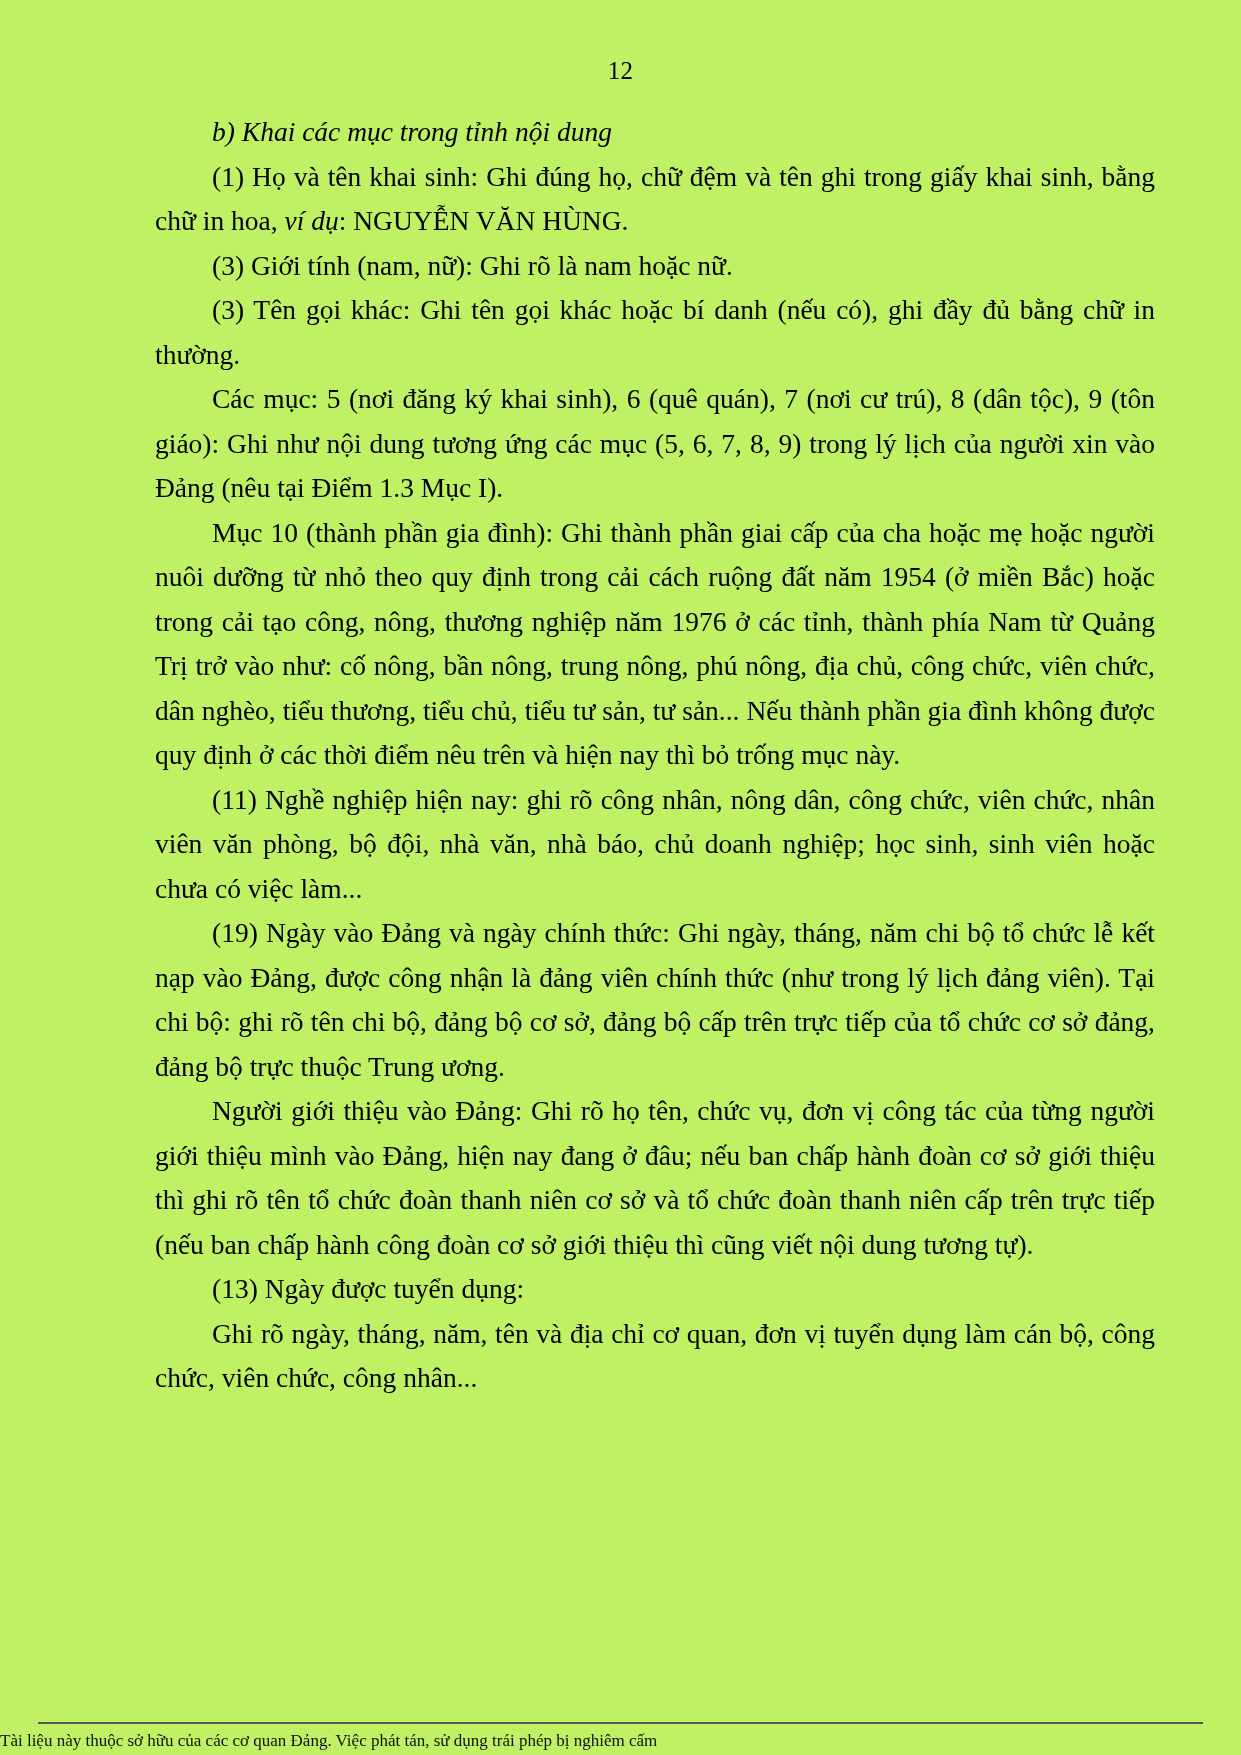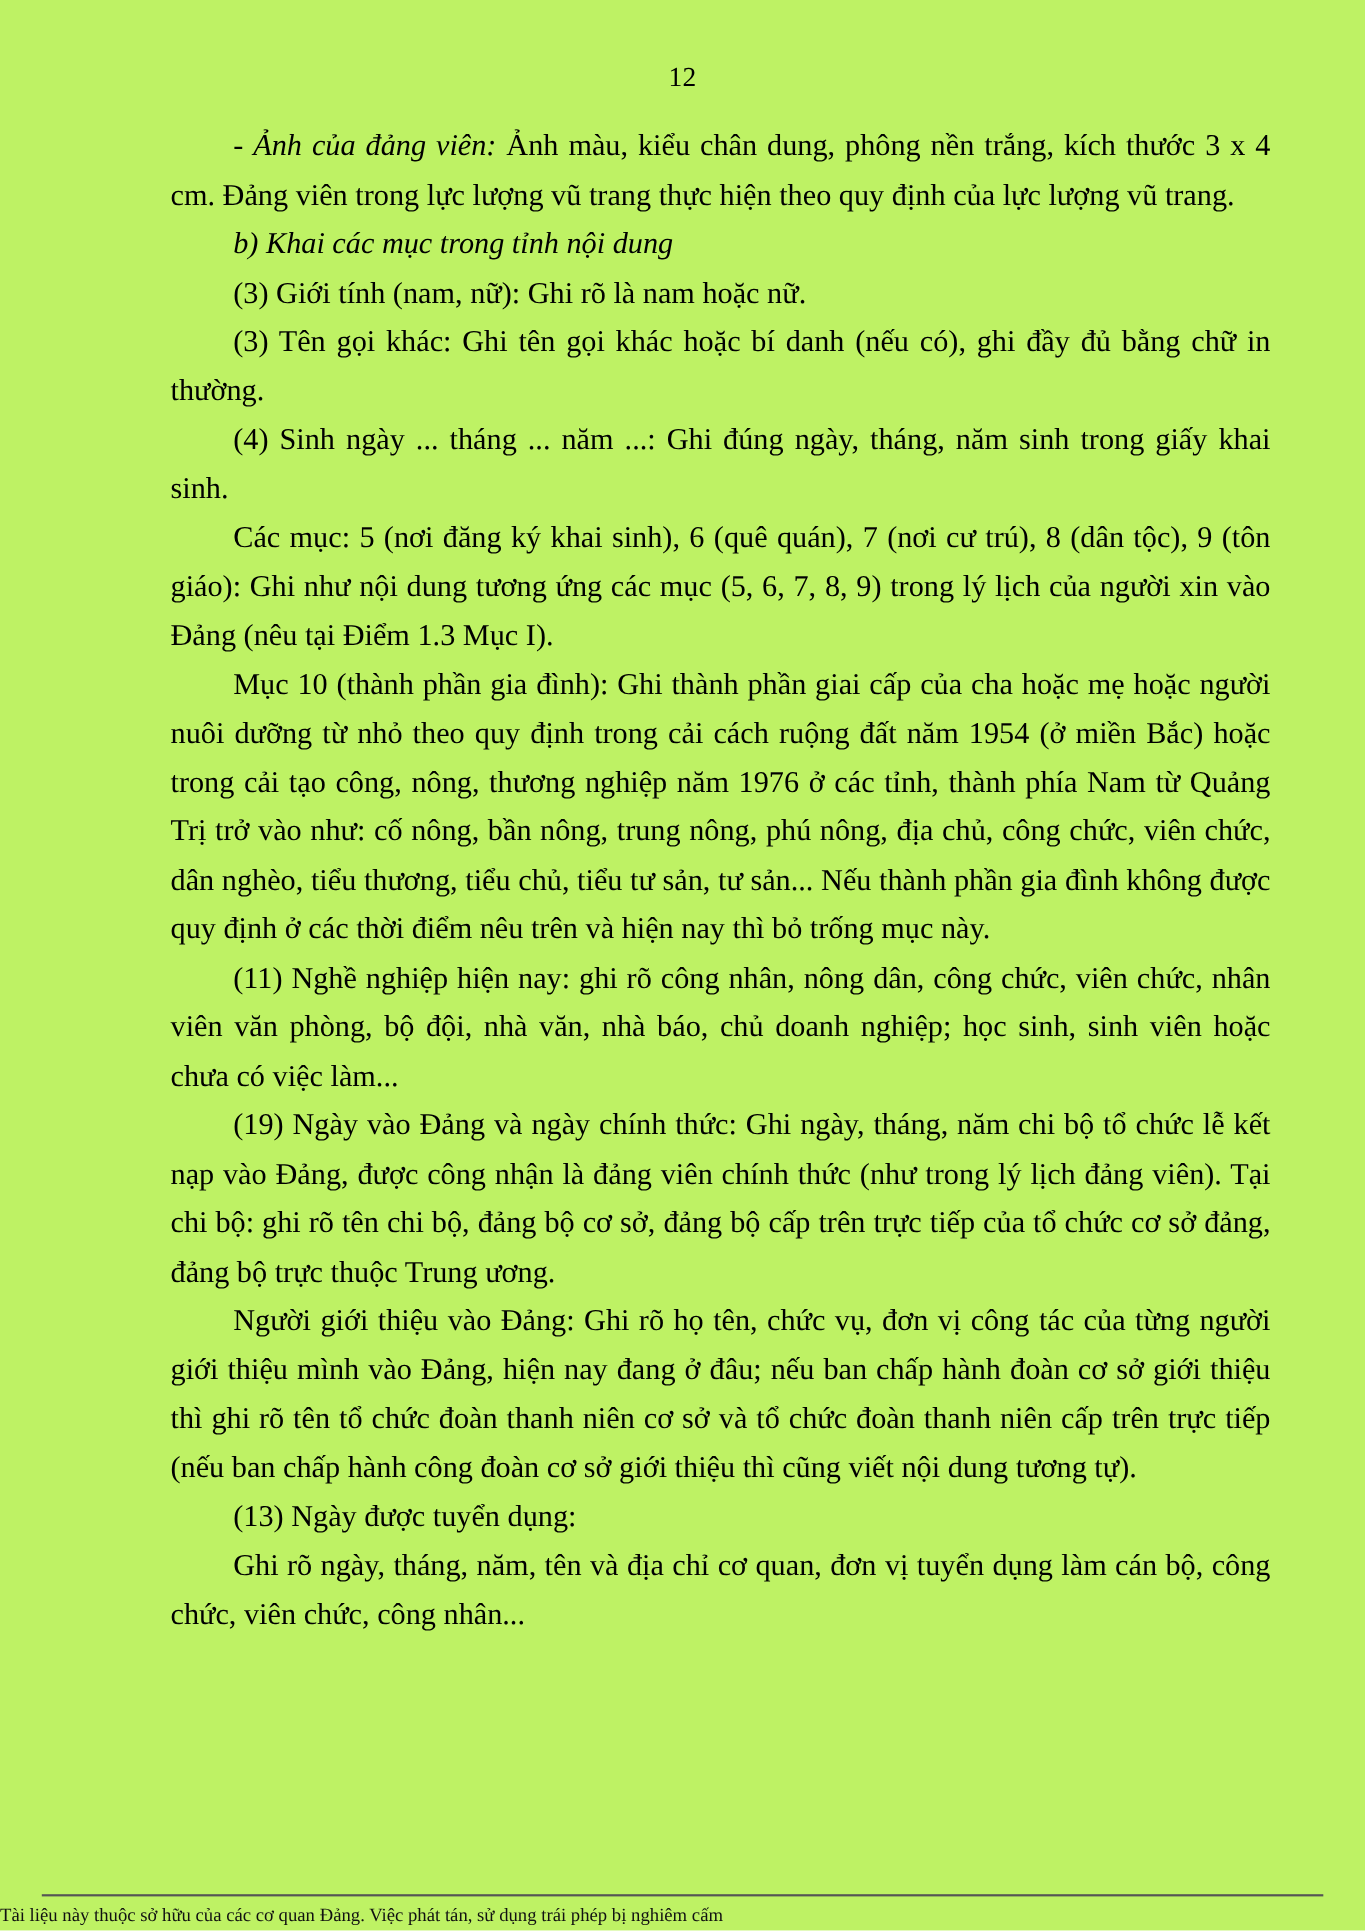--- a/index.html
+++ b/index.html
@@ -75,30 +75,29 @@
 </style>
 </head>
 <body>
 
 <div class="page">
 
   <div class="page-number">12</div>
 
   <div class="content">
 
-    <p><i class="ital">- Ảnh của đảng viên:</i><span> Ảnh màu, kiểu chân dung, phông nền trắng, kích thước 3 x 4 cm. Đảng viên trong lực lượng vũ trang thực hiện theo quy định của lực lượng vũ trang.</span></p>
 
     <p><i class="ital">b) Khai các mục trong tỉnh nội dung</i></p>
 
+    <p><span>(1) Họ và tên khai sinh: Ghi đúng họ, chữ đệm và tên ghi trong giấy khai sinh, bằng chữ in hoa, </span><i class="ital">ví dụ</i><span>: NGUYỄN VĂN HÙNG.</span></p>
 
     <p>(3) Giới tính (nam, nữ): Ghi rõ là nam hoặc nữ.</p>
 
     <p>(3) Tên gọi khác: Ghi tên gọi khác hoặc bí danh (nếu có), ghi đầy đủ bằng chữ in thường.</p>
 
-    <p>(4) Sinh ngày ... tháng ... năm ...: Ghi đúng ngày, tháng, năm sinh trong giấy khai sinh.</p>
 
     <p>Các mục: 5 (nơi đăng ký khai sinh), 6 (quê quán), 7 (nơi cư trú), 8 (dân tộc), 9 (tôn giáo): Ghi như nội dung tương ứng các mục (5, 6, 7, 8, 9) trong lý lịch của người xin vào Đảng (nêu tại Điểm 1.3 Mục I).</p>
 
     <p>Mục 10 (thành phần gia đình): Ghi thành phần giai cấp của cha hoặc mẹ hoặc người nuôi dưỡng từ nhỏ theo quy định trong cải cách ruộng đất năm 1954 (ở miền Bắc) hoặc trong cải tạo công, nông, thương nghiệp năm 1976 ở các tỉnh, thành phía Nam từ Quảng Trị trở vào như: cố nông, bần nông, trung nông, phú nông, địa chủ, công chức, viên chức, dân nghèo, tiểu thương, tiểu chủ, tiểu tư sản, tư sản... Nếu thành phần gia đình không được quy định ở các thời điểm nêu trên và hiện nay thì bỏ trống mục này.</p>
 
     <p>(11) Nghề nghiệp hiện nay: ghi rõ công nhân, nông dân, công chức, viên chức, nhân viên văn phòng, bộ đội, nhà văn, nhà báo, chủ doanh nghiệp; học sinh, sinh viên hoặc chưa có việc làm...</p>
 
     <p>(19) Ngày vào Đảng và ngày chính thức: Ghi ngày, tháng, năm chi bộ tổ chức lễ kết nạp vào Đảng, được công nhận là đảng viên chính thức (như trong lý lịch đảng viên). Tại chi bộ: ghi rõ tên chi bộ, đảng bộ cơ sở, đảng bộ cấp trên trực tiếp của tổ chức cơ sở đảng, đảng bộ trực thuộc Trung ương.</p>
 
     <p>Người giới thiệu vào Đảng: Ghi rõ họ tên, chức vụ, đơn vị công tác của từng người giới thiệu mình vào Đảng, hiện nay đang ở đâu; nếu ban chấp hành đoàn cơ sở giới thiệu thì ghi rõ tên tổ chức đoàn thanh niên cơ sở và tổ chức đoàn thanh niên cấp trên trực tiếp (nếu ban chấp hành công đoàn cơ sở giới thiệu thì cũng viết nội dung tương tự).</p>

